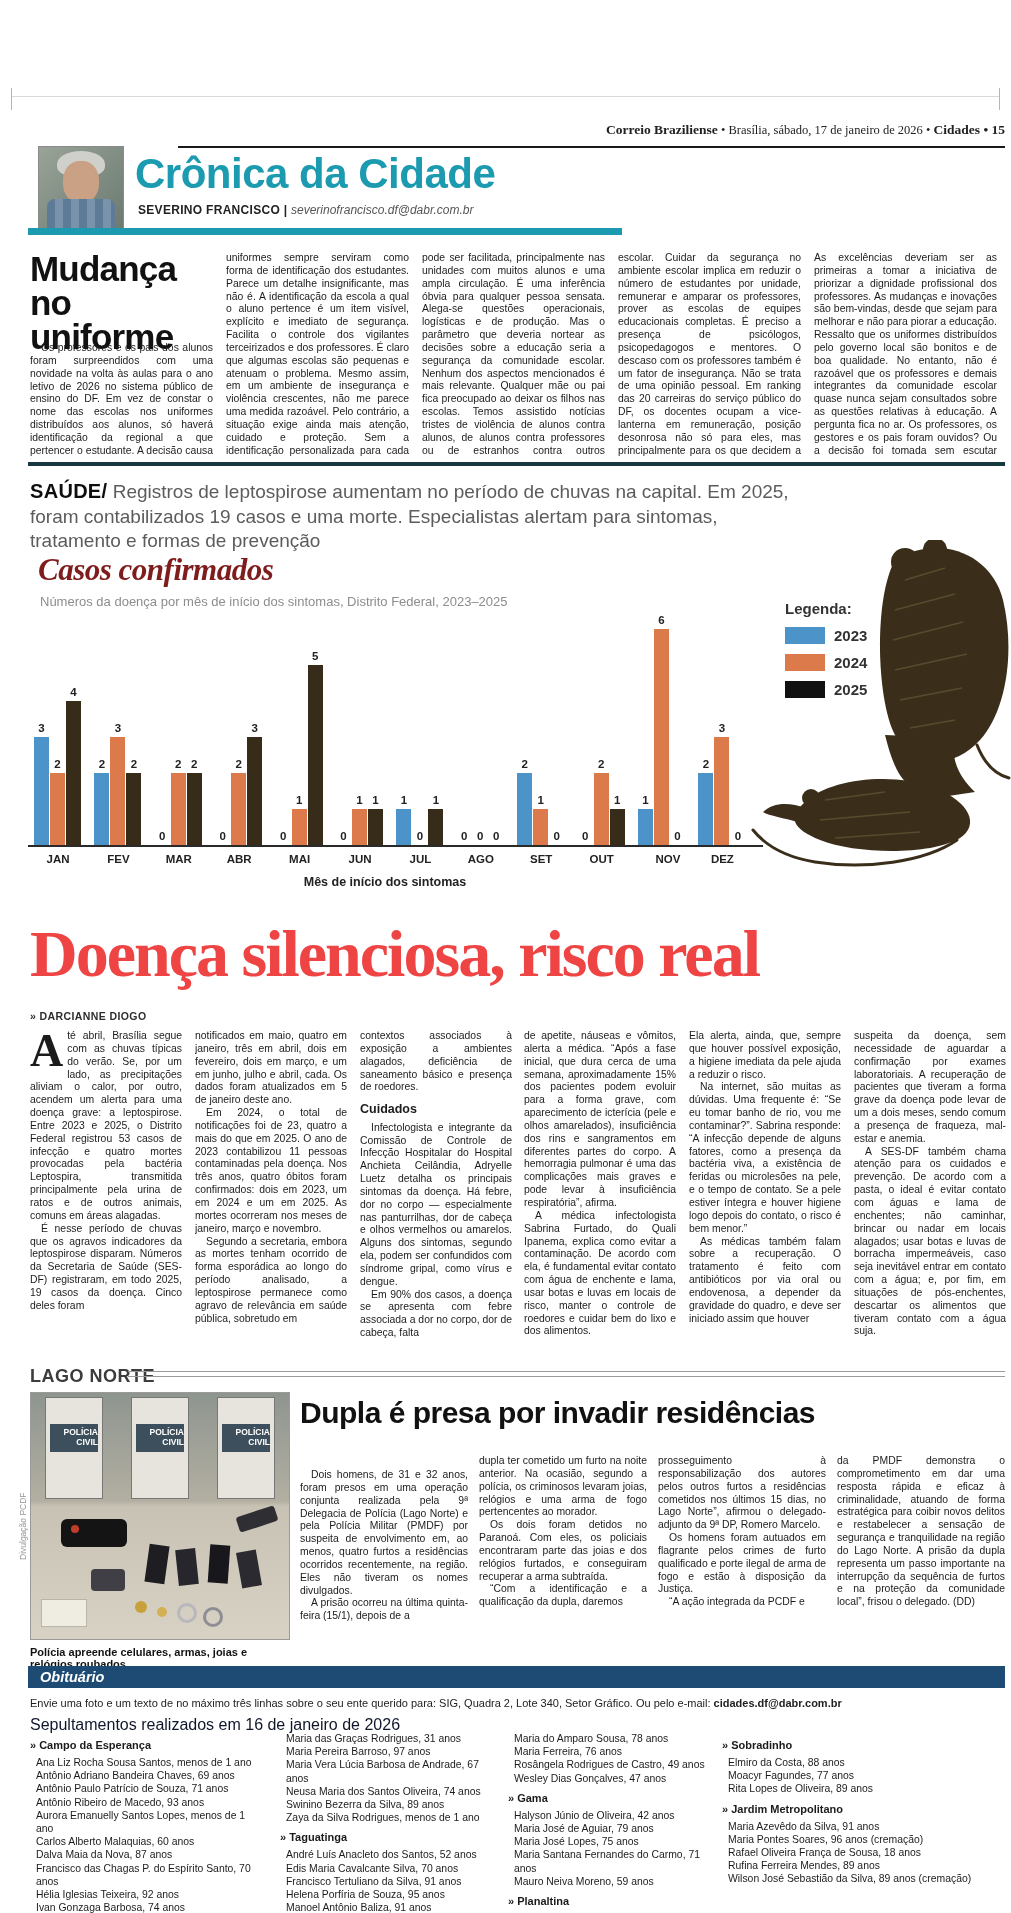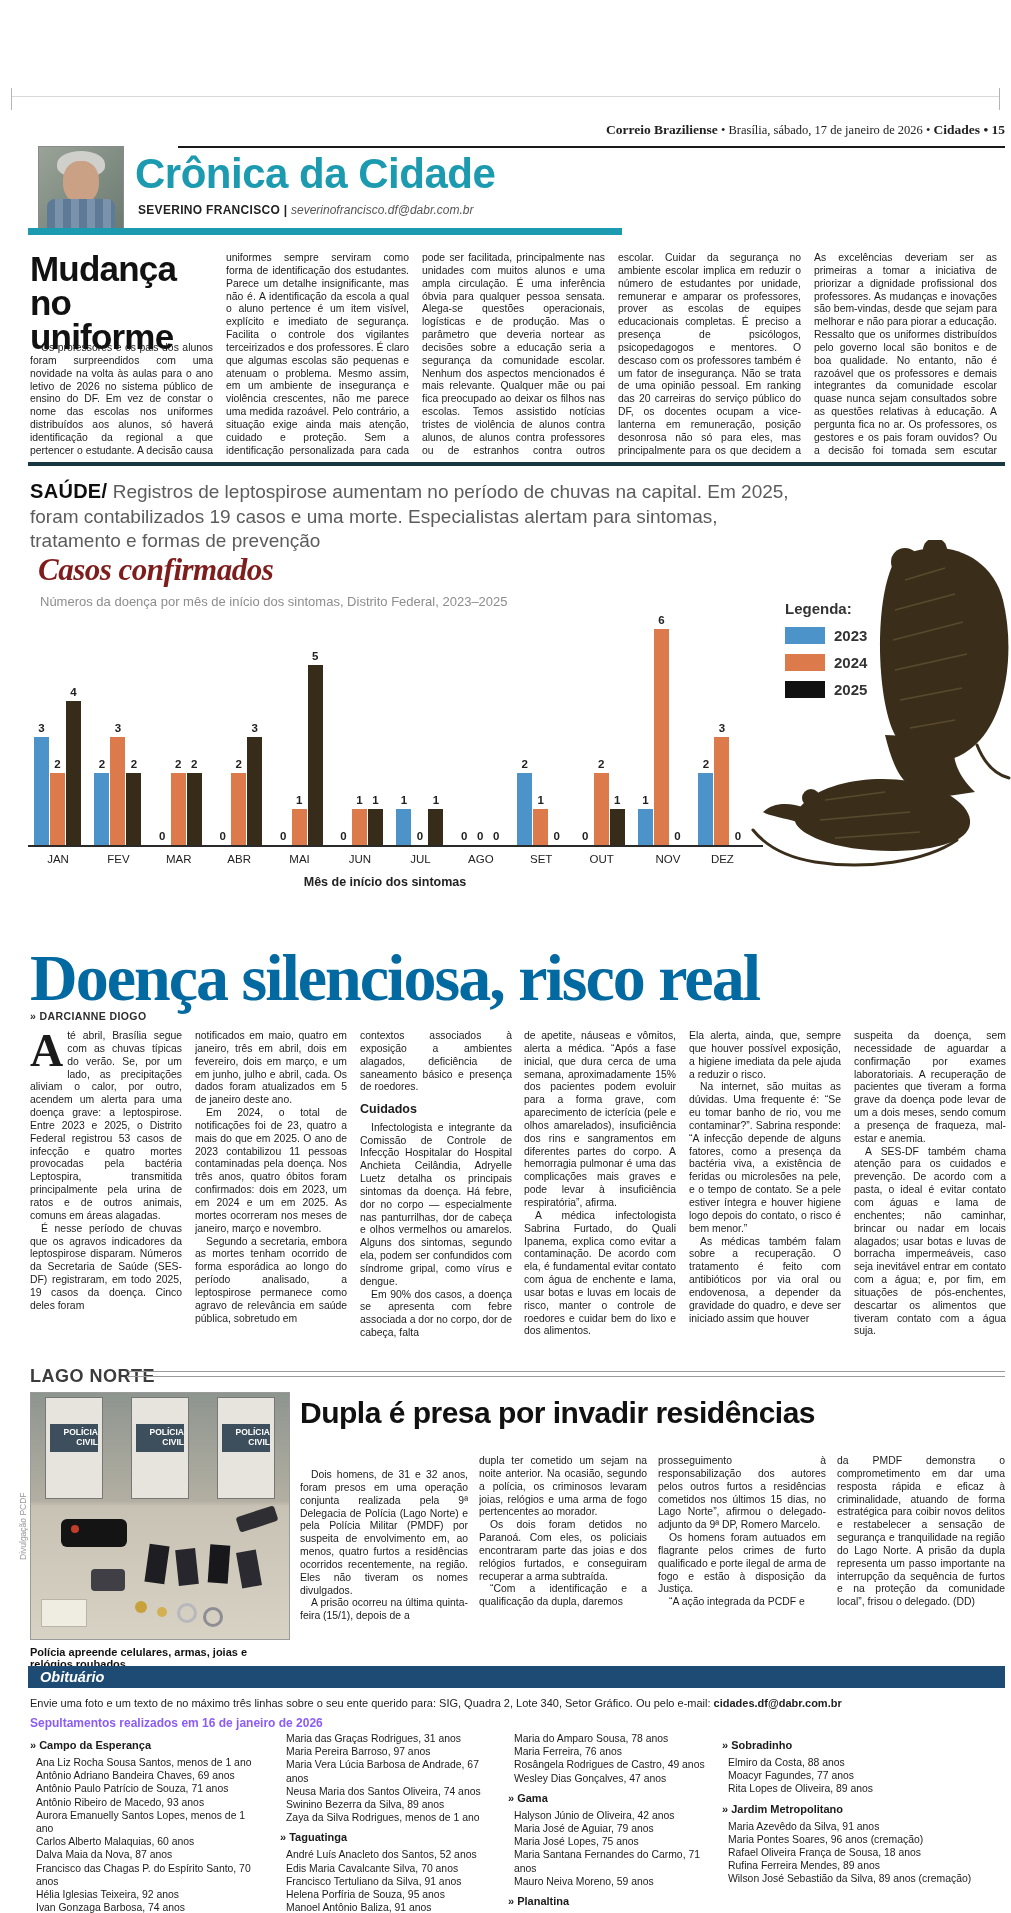--- a/index.html
+++ b/index.html
@@ -30,44 +30,44 @@
   .bodytext h4{margin:8px 0 4px;font-size:12.5px;}
   .sepbar{background:#173741;height:4px;}
   .kicker{font-size:19px;line-height:1.3;color:#5c5c5c;}
   .kicker b{color:#0e0e0e;font-size:20px;letter-spacing:.3px;}
   
   .chart-title{font-family:"Liberation Serif",serif;font-style:italic;font-weight:800;font-size:31px;color:#7f1d1d;letter-spacing:-0.5px;}
   .chart-sub{font-size:13px;color:#8d8d8d;}
   .plot{border-bottom:2px solid #2a2a2a;}
   .bar{position:absolute;bottom:0;}
   .bval{position:absolute;transform:translateX(-50%);font-size:11.5px;font-weight:700;color:#222;}
-  .mon{position:absolute;transform:translateX(-50%);font-size:11.5px;font-weight:400;color:#222;text-align:center;}
+  .mon{position:absolute;transform:translateX(-50%);font-size:11.5px;font-weight:700;color:#222;text-align:center;}
   .axis-title{position:absolute;transform:translateX(-50%);font-size:12.5px;font-weight:700;color:#222;}
   .legend{font-size:15px;font-weight:700;color:#333;}
   .lrow{display:flex;align-items:center;margin-top:10px;}
   .lsw{width:40px;height:17px;margin-right:9px;}
   
-  .headline2{font-family:"Liberation Serif",serif;font-size:66px;font-weight:700;letter-spacing:-2px;color:#0369a1;white-space:nowrap;margin-top:24px;}
+  .headline2{font-family:"Liberation Serif",serif;font-size:66px;font-weight:700;letter-spacing:-2px;color:#ef4444;white-space:nowrap;}
   .byline{font-size:10.5px;font-weight:700;color:#2d2d2d;letter-spacing:.4px;}
   .dcap{float:left;font-family:"Liberation Serif",serif;font-weight:700;font-size:46px;line-height:.82;padding:2px 4px 0 0;}
   
   .seclabel{font-size:18px;font-weight:700;color:#3c3c3c;letter-spacing:.5px;}
   .dblrule{height:4px;border-top:1px solid #9a9a9a;border-bottom:1px solid #9a9a9a;}
   .headline3{font-size:30px;font-weight:800;letter-spacing:-0.5px;color:#111;}
   .caption{font-size:11px;font-weight:700;color:#111;}
   .vcred{font-size:8.5px;color:#979797;transform:rotate(-90deg);transform-origin:left top;white-space:nowrap;}
   .pphoto{background:linear-gradient(#8e958f 0%,#b3afa2 44%,#c8c2b4 46%,#d8d2c4 100%);border:1px solid #9a9a9a;overflow:hidden;}
   .pbanner{position:absolute;top:4px;width:56px;height:100px;background:#e6e4dc;border:1px solid #777;}
   .pband{margin:26px 4px 0;background:#3d4f5c;color:#fff;font-size:8.5px;font-weight:700;text-align:right;line-height:1.15;padding:4px 0;}
   .pshape{position:absolute;}
   
   .obitbar{background:#1d4b73;}
   .obit-title{color:#fff;font-style:italic;font-weight:700;font-size:14.5px;}
   .notice{font-size:11px;color:#222;}
-  .obit-red{font-size:12px;font-weight:700;color:#8b5cf6;}
+  .obit-red{font-size:16px;font-weight:400;color:#0f172a;}
   .obitcol{font-size:10.4px;line-height:1.27;color:#1b1b1b;}
   .obitcol .oh{font-weight:700;font-size:11px;margin:7px 0 3px;}
   .obitcol .on{padding-left:6px;}
 </style>
 </head>
 <body>
 
 <div class="page">
 
   <div class="abs hairline" style="left:12px;top:96px;width:987px;"></div>
@@ -293,21 +293,21 @@
   </div>
   <div class="abs caption" style="left:30px;top:1646px;width:258px;">Polícia apreende celulares, armas, joias e relógios roubados</div>
 
   <div class="abs headline3" style="left:300px;top:1396px;width:706px;">Dupla é presa por invadir residências</div>
   <div id="lago-cols">
       <div class="abs bodytext" style="left:300px;top:1469px;width:168px;height:200px;">
         <p class="ind">Dois homens, de 31 e 32 anos, foram presos em uma operação conjunta realizada pela 9ª Delegacia de Polícia (Lago Norte) e pela Polícia Militar (PMDF) por suspeita de envolvimento em, ao menos, quatro furtos a residências ocorridos recentemente, na região. Eles não tiveram os nomes divulgados.</p>
         <p class="ind">A prisão ocorreu na última quinta-feira (15/1), depois de a</p>
       </div>
       <div class="abs bodytext" style="left:479px;top:1455px;width:168px;height:200px;">
-        <p>dupla ter cometido um sejam na noite anterior. Na ocasião, segundo a polícia, os criminosos levaram joias, relógios e uma arma de fogo pertencentes ao morador.</p>
+        <p>dupla ter cometido um furto na noite anterior. Na ocasião, segundo a polícia, os criminosos levaram joias, relógios e uma arma de fogo pertencentes ao morador.</p>
         <p class="ind">Os dois foram detidos no Paranoá. Com eles, os policiais encontraram parte das joias e dos relógios furtados, e conseguiram recuperar a arma subtraída.</p>
         <p class="ind">“Com a identificação e a qualificação da dupla, daremos</p>
       </div>
       <div class="abs bodytext" style="left:658px;top:1455px;width:168px;height:200px;">
         <p>prosseguimento à responsabilização dos autores pelos outros furtos a residências cometidos nos últimos 15 dias, no Lago Norte”, afirmou o delegado-adjunto da 9ª DP, Romero Marcelo.</p>
         <p class="ind">Os homens foram autuados em flagrante pelos crimes de furto qualificado e porte ilegal de arma de fogo e estão à disposição da Justiça.</p>
         <p class="ind">“A ação integrada da PCDF e</p>
       </div>
       <div class="abs bodytext" style="left:837px;top:1455px;width:168px;height:200px;">
         <p>da PMDF demonstra o comprometimento em dar uma resposta rápida e eficaz à criminalidade, atuando de forma estratégica para coibir novos delitos e restabelecer a sensação de segurança e tranquilidade na região do Lago Norte. A prisão da dupla representa um passo importante na interrupção da sequência de furtos e na proteção da comunidade local”, frisou o delegado. (DD)</p>

